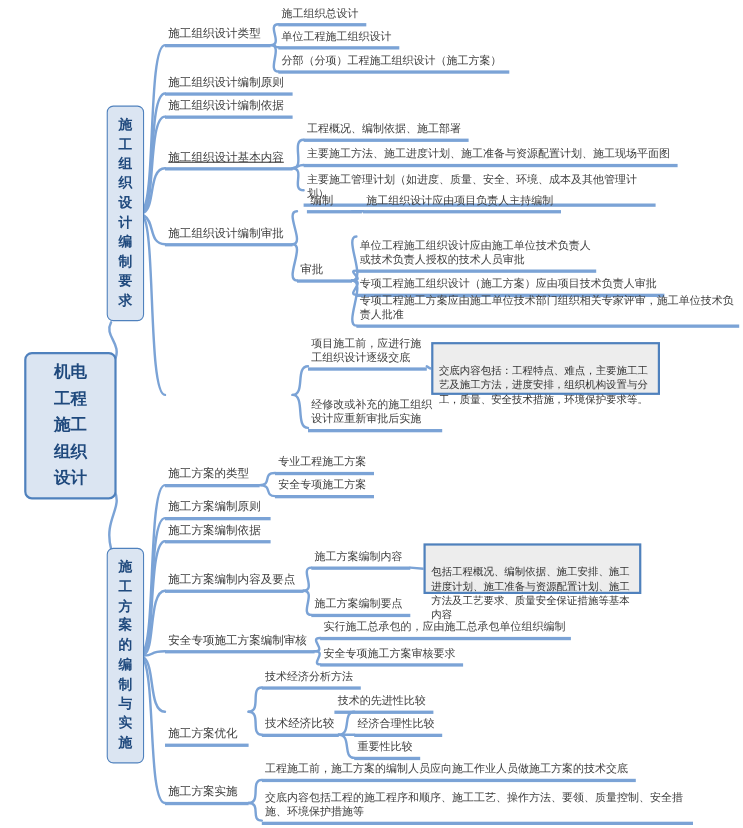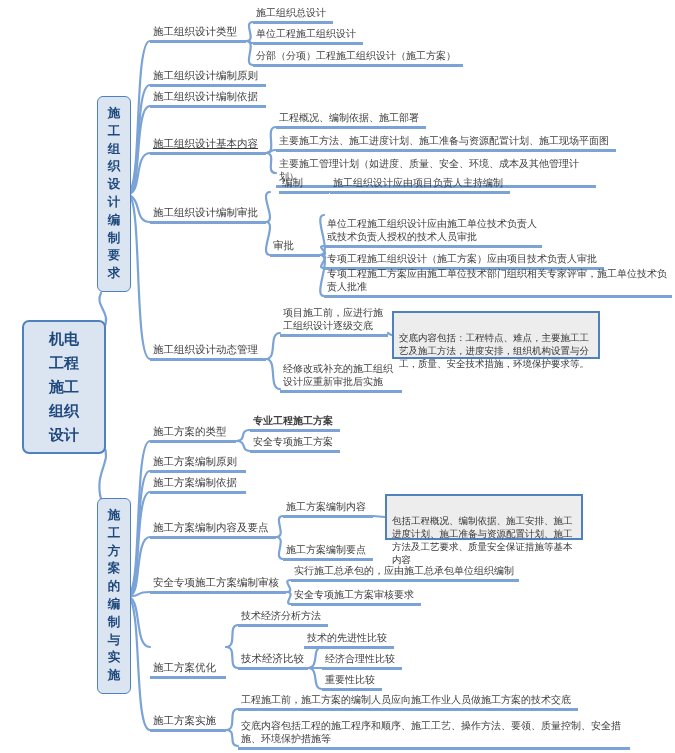--- a/index.html
+++ b/index.html
@@ -90,21 +90,20 @@
   </div>
   <div class="box branch-box" style="left:97px;top:498px;width:34px;height:196px;">
     <span class="txt">施工方案的编制与实施</span>
   </div>
 
   <div class="node l2" style="left:150px;top:24px;width:96px;">施工组织设计类型</div>
   <div class="node l2" style="left:150px;top:68px;width:116px;">施工组织设计编制原则</div>
   <div class="node l2" style="left:150px;top:89px;width:116px;">施工组织设计编制依据</div>
   <div class="node l2" style="left:150px;top:136px;width:116px;text-decoration:underline;">施工组织设计基本内容</div>
   <div class="node l2" style="left:150px;top:205px;width:116px;">施工组织设计编制审批</div>
-  <div class="node l2" style="left:150px;top:342px;width:116px;">施工组织设计动态管理</div>
 
   <div class="node" style="left:253px;top:5px;width:80px;">施工组织总设计</div>
   <div class="node" style="left:253px;top:26px;width:110px;">单位工程施工组织设计</div>
   <div class="node" style="left:253px;top:48px;width:210px;">分部（分项）工程施工组织设计（施工方案）</div>
 
   <div class="node" style="left:276px;top:110px;width:150px;">工程概况、编制依据、施工部署</div>
   <div class="node" style="left:276px;top:133px;width:340px;">主要施工方法、施工进度计划、施工准备与资源配置计划、施工现场平面图</div>
   <div class="node" style="left:276px;top:156px;width:320px;">主要施工管理计划（如进度、质量、安全、环境、成本及其他管理计划）</div>
 
   <div class="node l2" style="left:279px;top:175px;width:50px;">编制</div>
@@ -119,21 +118,21 @@
   <div class="node" style="left:280px;top:361px;width:122px;">经修改或补充的施工组织设计应重新审批后实施</div>
 
   <div class="node l2" style="left:150px;top:424px;width:86px;">施工方案的类型</div>
   <div class="node l2" style="left:150px;top:454px;width:96px;">施工方案编制原则</div>
   <div class="node l2" style="left:150px;top:475px;width:96px;">施工方案编制依据</div>
   <div class="node l2" style="left:150px;top:520px;width:126px;">施工方案编制内容及要点</div>
   <div class="node l2" style="left:150px;top:575px;width:136px;">安全专项施工方案编制审核</div>
   <div class="node l2" style="left:150px;top:660px;width:76px;">施工方案优化</div>
   <div class="node l2" style="left:150px;top:713px;width:76px;">施工方案实施</div>
 
-  <div class="node" style="left:250px;top:413px;width:90px;font-weight:bold;">专业工程施工方案</div>
+  <div class="node" style="left:250px;top:413px;width:90px;">专业工程施工方案</div>
   <div class="node" style="left:250px;top:434px;width:90px;">安全专项施工方案</div>
 
   <div class="node" style="left:283px;top:499px;width:90px;">施工方案编制内容</div>
   <div class="callout" style="left:385px;top:494px;width:198px;height:46px;">包括工程概况、编制依据、施工安排、施工进度计划、施工准备与资源配置计划、施工方法及工艺要求、质量安全保证措施等基本内容</div>
   <div class="node" style="left:283px;top:542px;width:90px;">施工方案编制要点</div>
 
   <div class="node" style="left:291px;top:563px;width:228px;">实行施工总承包的，应由施工总承包单位组织编制</div>
   <div class="node" style="left:291px;top:587px;width:130px;">安全专项施工方案审核要求</div>
 
   <div class="node" style="left:238px;top:608px;width:90px;">技术经济分析方法</div>

